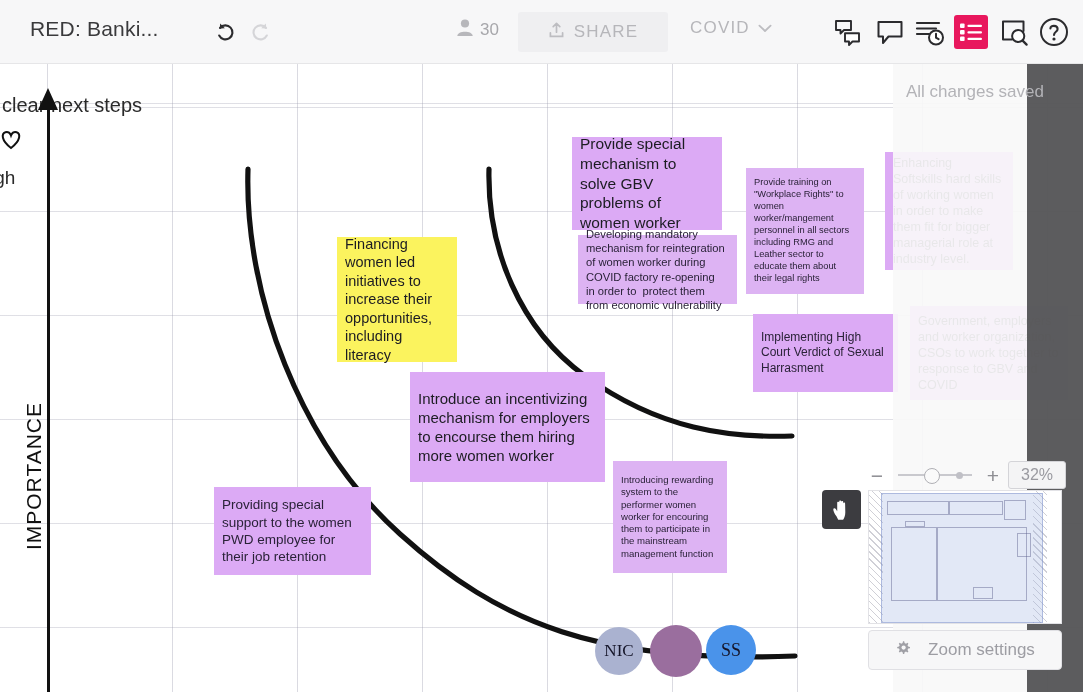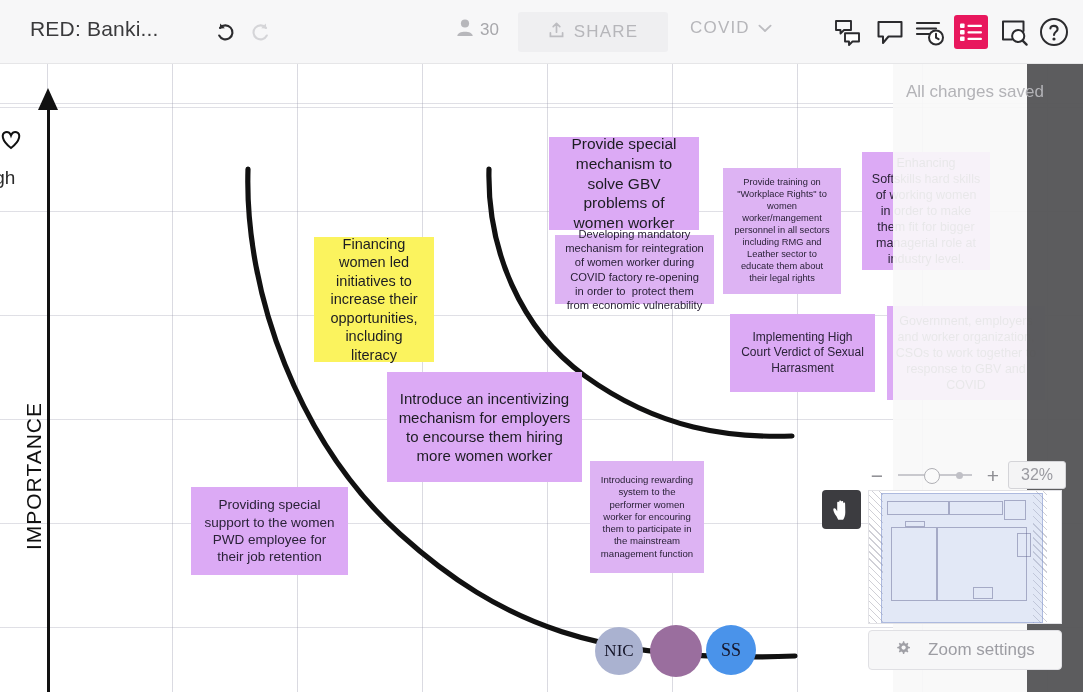--- a/index.html
+++ b/index.html
@@ -120,25 +120,25 @@
   }
 
   
   #curves { position: absolute; left: 0; top: 0; width: 1083px; height: 628px; }
 
   
   .sticky {
     position: absolute;
     box-sizing: border-box;
     display: flex; align-items: center; justify-content: center;
-    text-align: center;
     color: #1c1c22;
     padding: 6px 8px;
     white-space: pre-wrap;
     line-height: 1.28;
+    margin-left: 23px;
   }
   .sticky.purple { background: #dcaaf5; }
   .sticky.purple-soft { background: #ddb3f3; }
   .sticky.yellow { background: #fbf35e; }
   .sticky.blurry { color: #2a2238; filter: blur(.35px); }
 
   
   .node {
     position: absolute;
     border-radius: 50%;
@@ -339,20 +339,21 @@
         <path d="M12.4 12.4 C12.4 8.9 19.6 8.9 19.6 13 C19.6 16 16 15.6 16 19" fill="none" stroke="#2b2b2e" stroke-width="2.1" stroke-linecap="round"></path>
         <circle cx="16" cy="23" r="1.6" fill="#2b2b2e"></circle>
       </svg>
     </div>
   </div>
 
   <div id="canvas">
 
     <div id="gridlayer"></div>
 
+    <div id="header-fragment">clear next steps</div>
     <div id="heart-icon">
       <svg width="26" height="26" viewBox="0 0 26 26">
         <path d="M13 23 C3 15.5 3.4 8.6 7.4 7.2 C10.3 6.2 12.3 8.4 13 10.4 C13.7 8.4 15.7 6.2 18.6 7.2 C22.6 8.6 23 15.5 13 23 Z" fill="none" stroke="#111" stroke-width="2"></path>
       </svg>
     </div>
     <div id="label-high">igh</div>
     <div id="axis-arrow"></div>
     <div id="axis-line"></div>
     <div id="axis-label-importance">IMPORTANCE</div>
 

